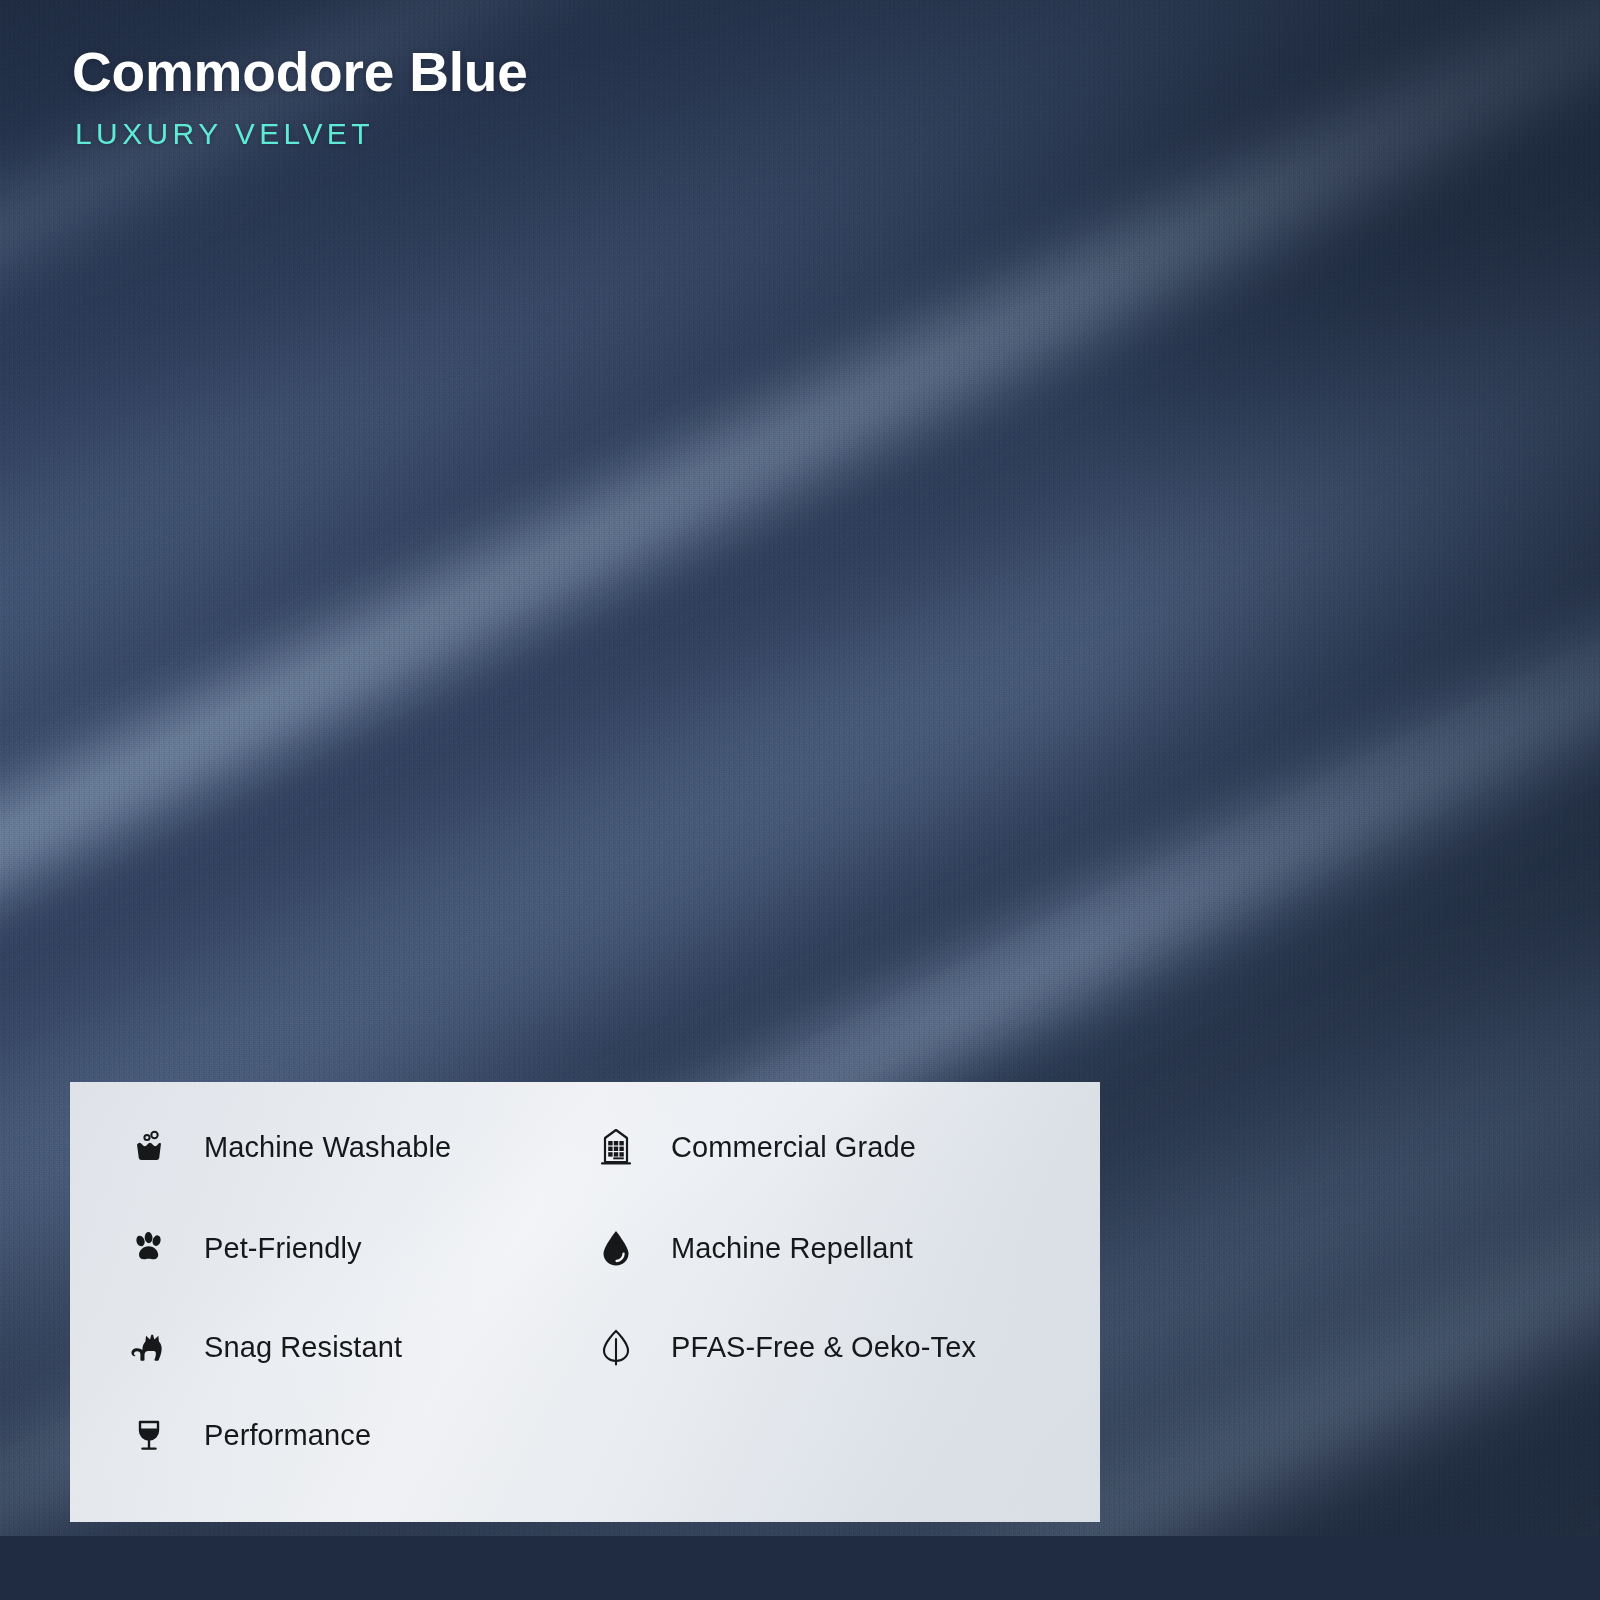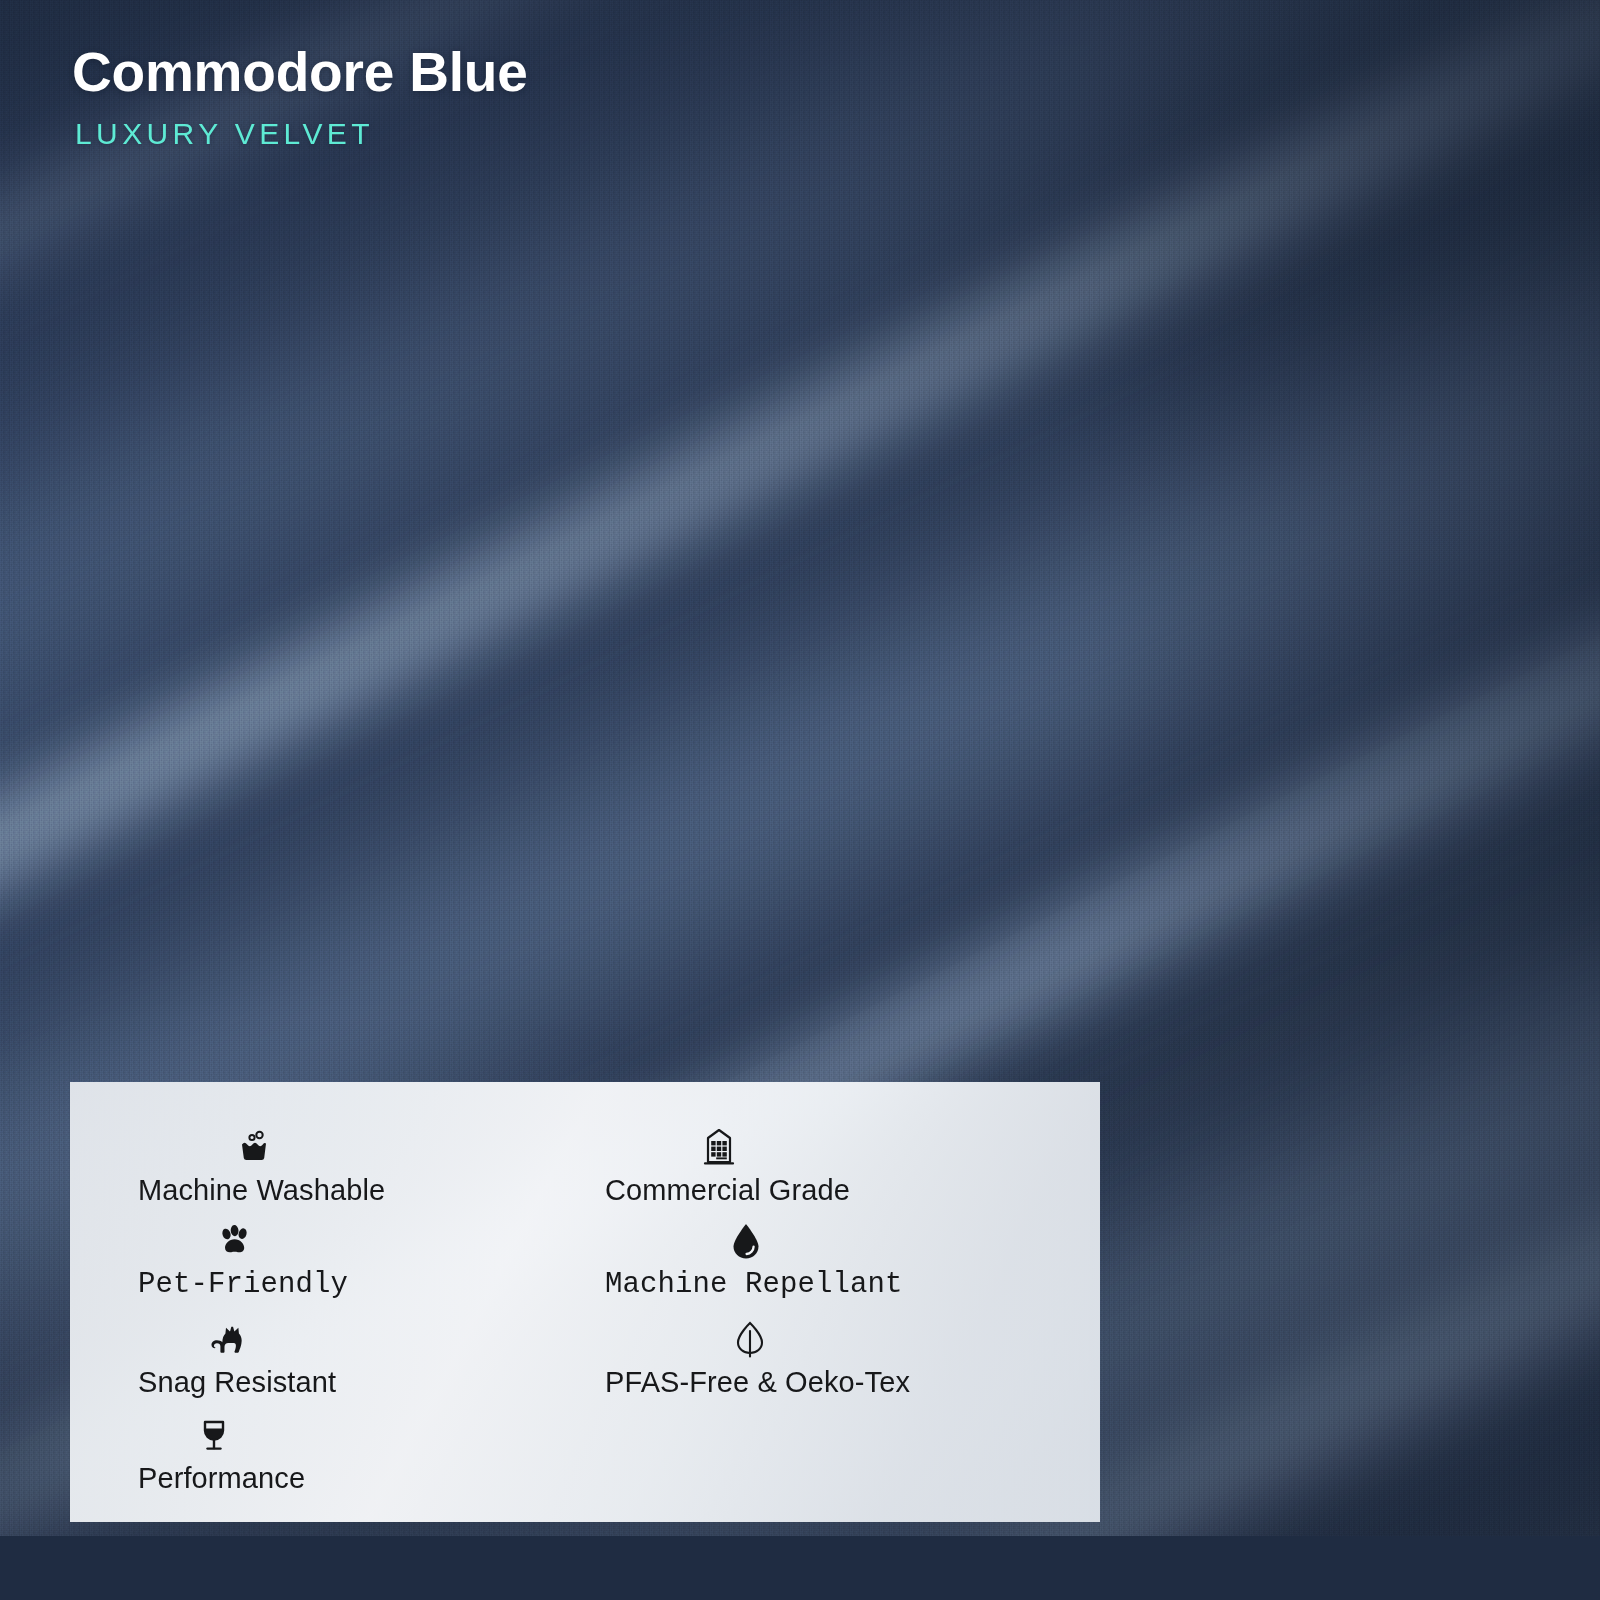--- a/index.html
+++ b/index.html
@@ -139,22 +139,21 @@
   .panel-grid {
     position: absolute;
     inset: 0;
     padding: 38px 0 0 0;
     box-sizing: border-box;
   }
   .feature {
     position: absolute;
     display: flex;
     align-items: center;
-    gap: 0;
-    flex-direction: column;
+    gap: 12px;
   }
   .feature .ico {
     width: 54px;
     min-width: 54px;
     height: 54px;
     display: flex;
     align-items: center;
     justify-content: center;
   }
   .feature .ico svg { display: block; }
@@ -164,22 +163,22 @@
     font-weight: 400;
     letter-spacing: 0.1px;
     white-space: nowrap;
     margin-left: 16px;
   }
 
   
   .col-a { left: 52px; }
   .col-b { left: 519px; }
   .row-0 { top: 38px; }
-  .row-1 { top: 132px; font-family: Liberation Mono, monospace; }
-  .row-2 { top: 230px; text-align: right; }
+  .row-1 { top: 139px; }
+  .row-2 { top: 238px; text-align: right; }
   .row-3 { top: 326px; }
 </style>
 </head>
 <body>
 
 <div id="stage">
 
   <div class="fabric-base"></div>
 
   <div class="sheen">

